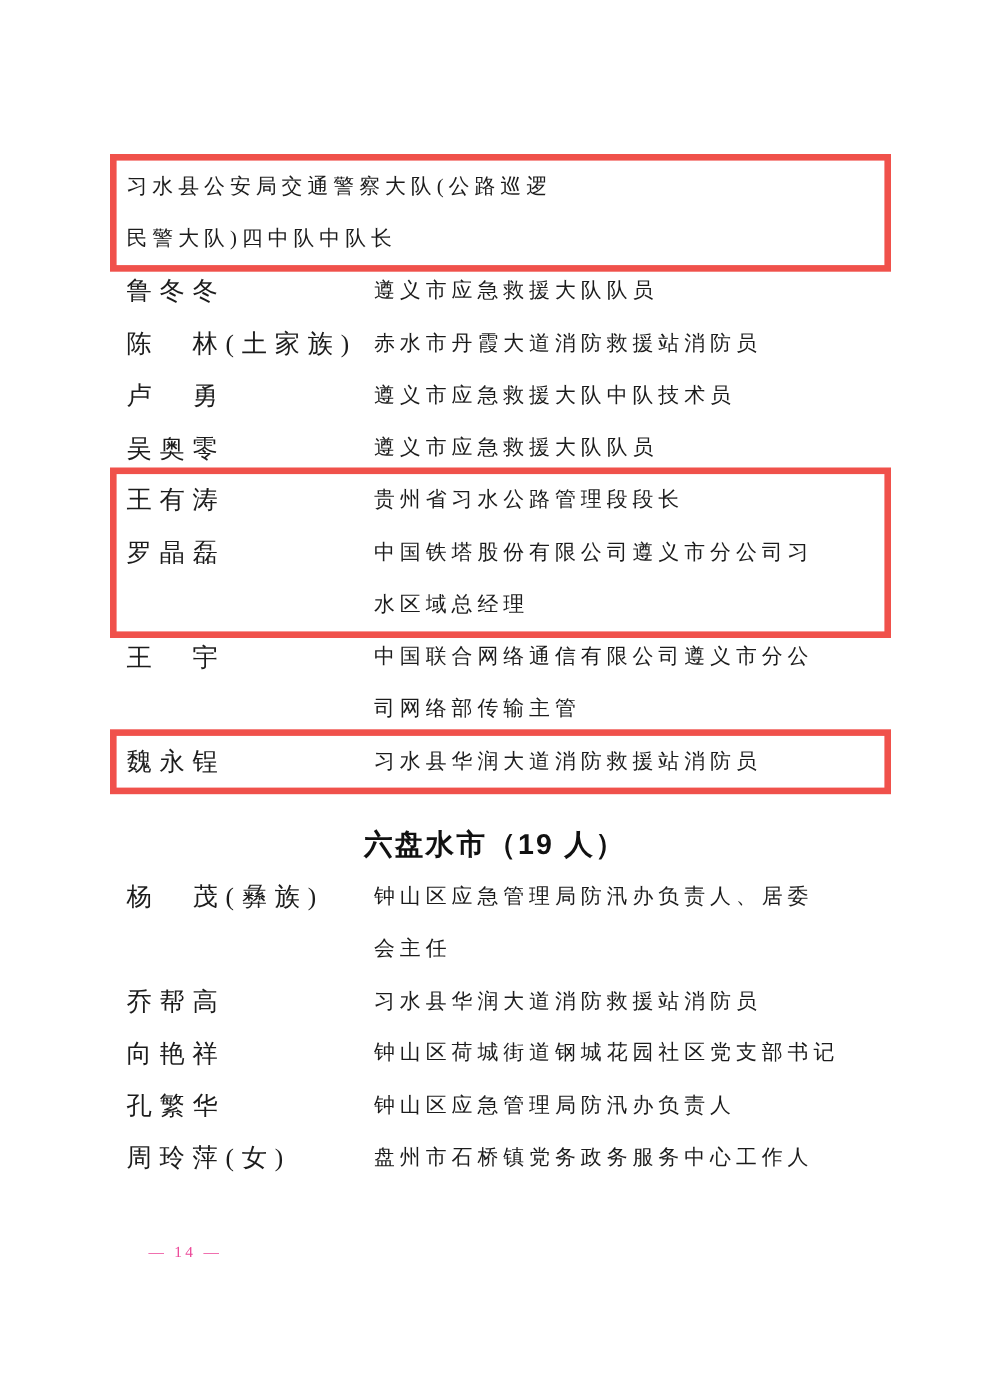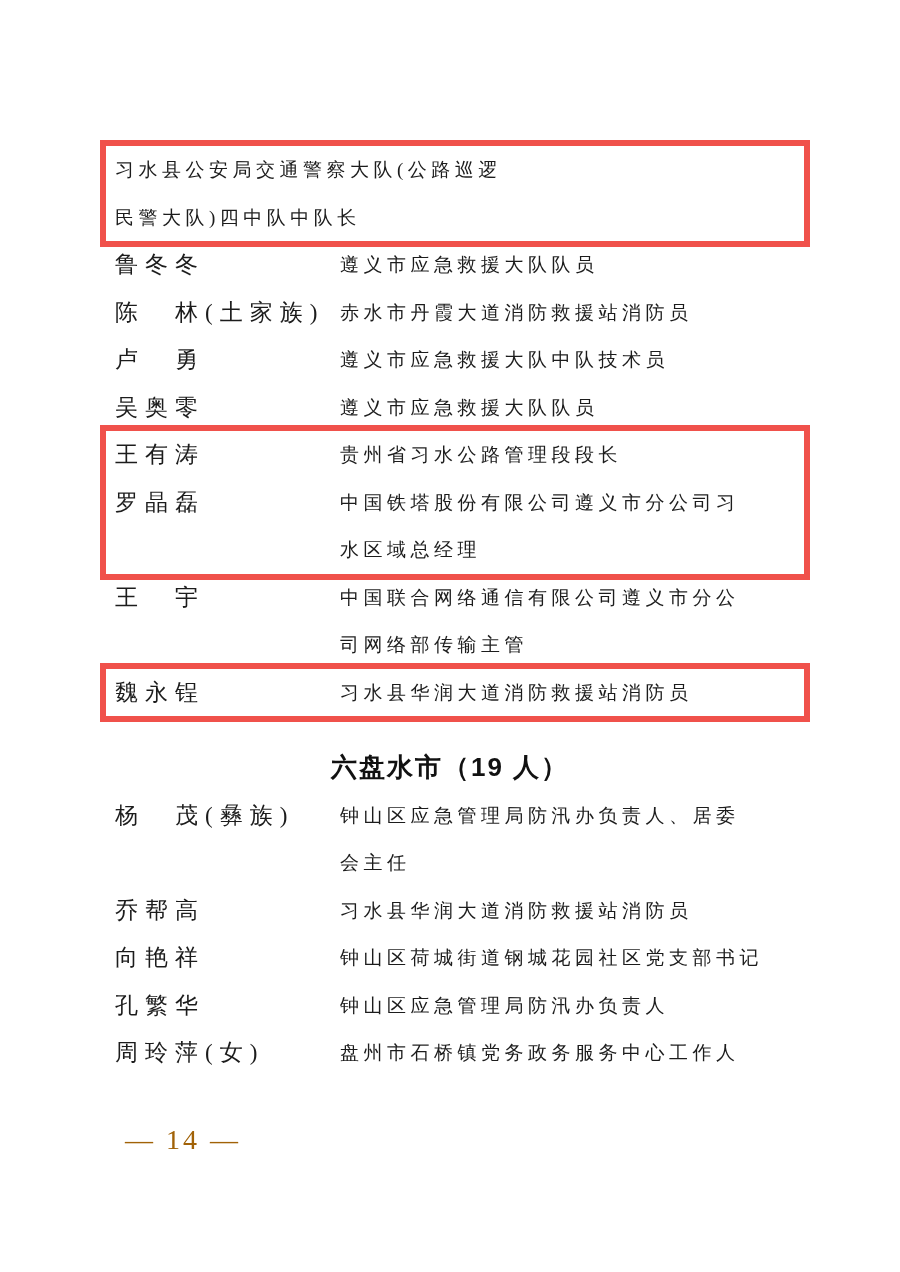--- a/index.html
+++ b/index.html
@@ -53,26 +53,26 @@
     line-height: 47.5px;
     text-align: center;
     font-family: "Liberation Sans", "DejaVu Sans", sans-serif;
     font-weight: bold;
     font-size: 26px;
     letter-spacing: 2px;
     color: #111;
   }
   .page-number {
     position: absolute;
-    left: 125px;
+    left: 135px;
     top: 1124px;
-    font-size: 28px;
+    font-size: 14px;
     letter-spacing: 3px;
     line-height: 32px;
-    color: #a16207;
+    color: #ec4899;
   }
 </style>
 </head>
 <body>
 
 <div class="page">
   <div class="content">
       <div class="group boxed">
   <div class="entry">
     <div class="entry-desc">

